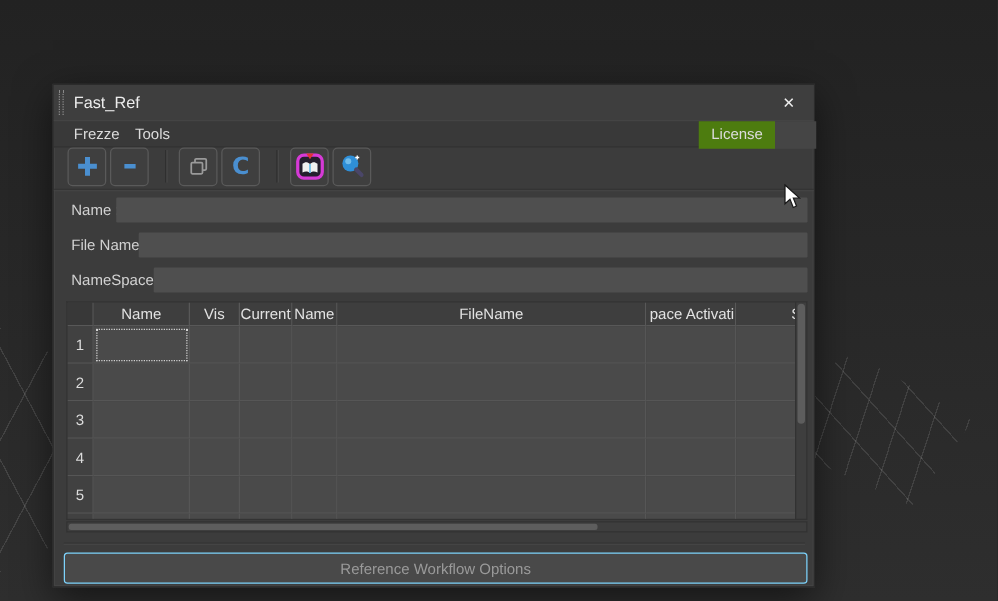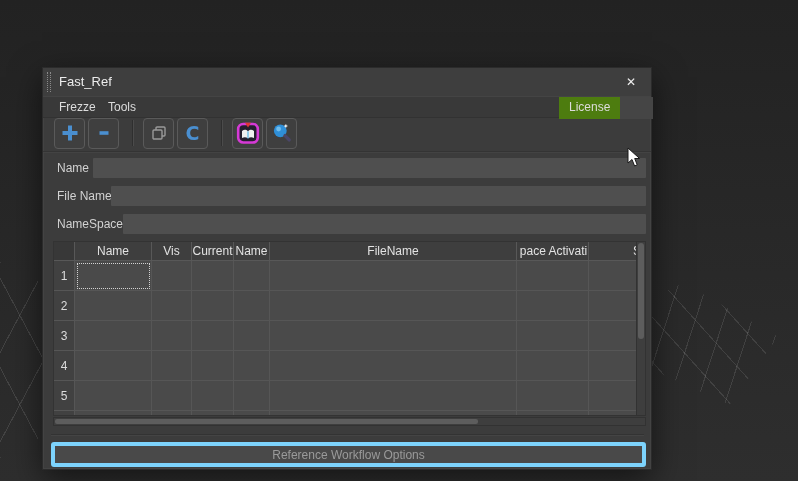--- a/index.html
+++ b/index.html
@@ -69,21 +69,21 @@
   .th.cw7{text-align:left;padding-left:44px;}
   .sel{outline:1px dotted #d2d2d2;outline-offset:-3px;}
   .vscroll{position:absolute;right:0;top:0;width:10px;height:175px;background:#3e3e3e;border:1px solid #323232;}
   .vthumb{position:absolute;left:1px;right:1px;top:1px;height:96px;background:#5d5d5d;border-radius:3px;}
   .hscroll{position:absolute;left:10px;top:349px;width:593px;height:9px;background:#3e3e3e;border:1px solid #323232;}
   .hthumb{position:absolute;left:1px;top:1px;width:423px;height:5px;background:#5d5d5d;border-radius:2px;}
 
   .bottom-rule{position:absolute;left:8px;right:7px;top:366px;height:2px;
                border-top:1px solid #303030;border-bottom:1px solid #484848;opacity:.7;}
   .ref-btn{position:absolute;left:8px;top:374px;width:595px;height:25px;background:#494949;
-           border:4px solid #7dd3fc;border-radius:3px;color:#9a9a9a;font-size:12px;font-family:inherit;}
+           border:1px solid #7dd3fc;border-radius:3px;color:#9a9a9a;font-size:12px;font-family:inherit;}
 
   
   .dropdown{position:absolute;left:562px;top:117px;width:196px;background:#414141;
             border:1px solid #2d2d2d;box-shadow:3px 5px 10px rgba(0,0,0,.6);z-index:50;}
   .dd-item{height:22px;line-height:22px;display:flex;font-size:12px;color:#e2e2e2;background:#474747;padding-left:20px;}
   .dd-item.hl{background:#5f84b2;color:#f2f2f2;}
   .dd-shortcut{margin-left:auto;padding-right:18px;}
 
   .cursor{position:absolute;left:627px;top:147px;z-index:99;}
 </style>

